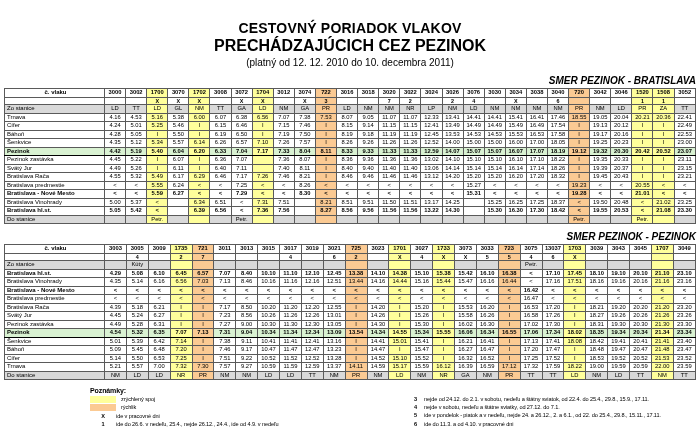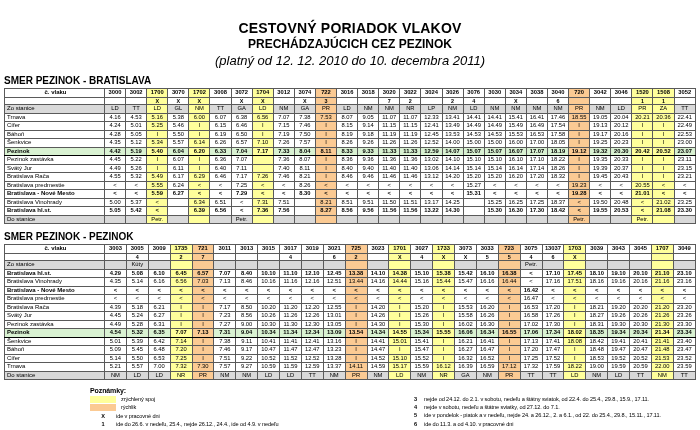--- a/index.html
+++ b/index.html
@@ -1,22 +1,22 @@
 <!DOCTYPE html>
 <html><head>
 <meta charset="utf-8">
 <style>
   * { margin:0; padding:0; box-sizing:border-box; }
   html,body { width:700px; height:430px; }
   body { background:#fff; color:#000; font-family:"Liberation Sans", sans-serif; overflow:hidden; }
   .page { padding:20px 4px 0 4px; }
   .title { text-align:center; font-size:14px; font-weight:bold; letter-spacing:.2px; }
-  .subtitle { text-align:center; font-size:12px; font-weight:bold; margin-top:1px; }
-  .validity { text-align:center; font-size:13px; font-style:italic; margin-top:2px; }
-  .section-heading { text-align:left; font-size:10px; font-weight:bold; margin-top:7px; margin-bottom:2px; }
+  .subtitle { text-align:center; font-size:16px; font-weight:bold; margin-top:1px; }
+  .validity { text-align:center; font-size:10px; margin-top:2px; }
+  .section-heading { text-align:right; font-size:10px; font-weight:bold; font-style:italic; margin-top:7px; margin-bottom:2px; }
   table.tt { border-collapse:collapse; table-layout:fixed; width:692px; margin:0 auto; border:1.5px solid #000; }
   .tt col.st { width:100px; }
   .tt td { border:1px solid #5a5a5a; font-size:5.8px; height:7.5px; line-height:7.5px;
            text-align:center; white-space:nowrap; overflow:hidden; padding:0; }
   .tt td.name { text-align:left; padding-left:2px; font-size:6px; }
   .tt td.corner { text-align:center; font-weight:bold; }
   .tt tr.trains td { font-weight:bold; }
   .tt tr.sym td { height:6.5px; line-height:6.5px; font-weight:bold; font-size:5.4px; }
   .tt tr.bold td { font-weight:bold; }
   .tt tr.pez td { border-top:1.5px solid #000; border-bottom:1.5px solid #000; font-weight:bold; }

